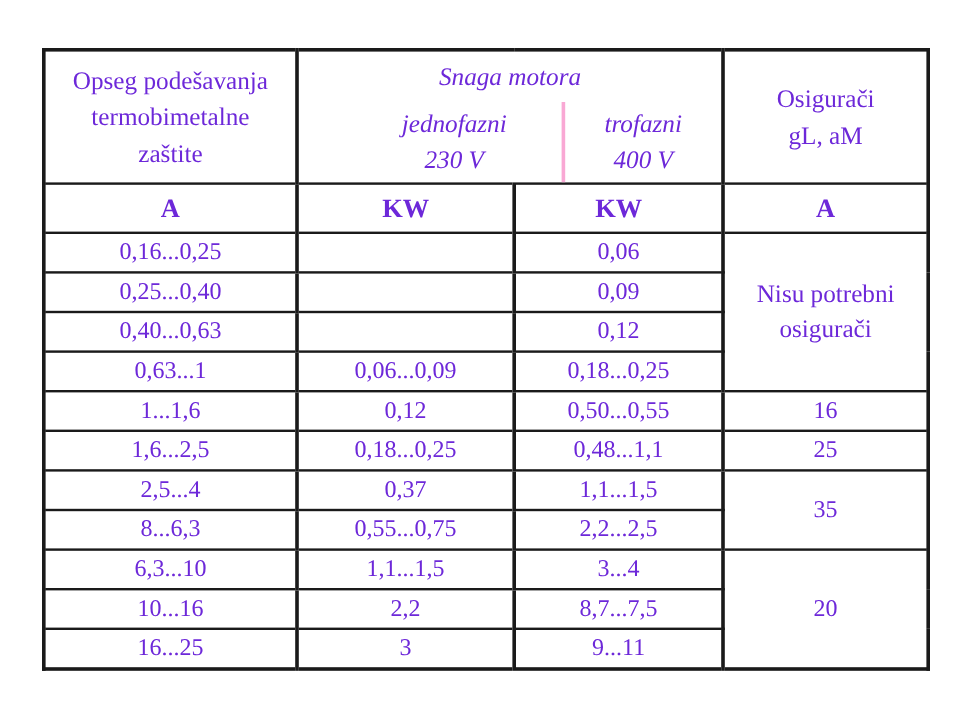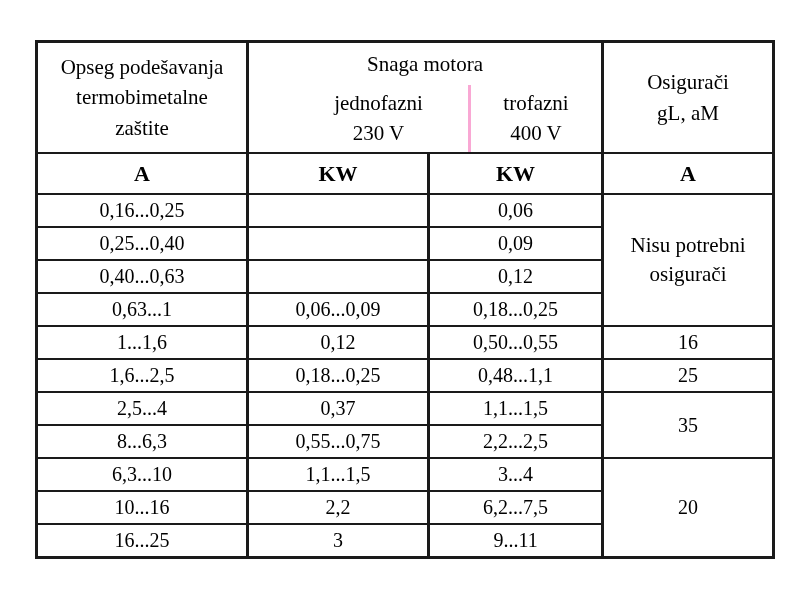--- a/index.html
+++ b/index.html
@@ -6,21 +6,21 @@
     margin: 0;
     padding: 0;
     background: #ffffff;
   }
   .page {
     position: relative;
     width: 784px;
     height: 600px;
     background: #ffffff;
     font-family: "Liberation Serif", "DejaVu Serif", serif;
-    color: #000000;
+    color: #6d28d9;
     overflow: hidden;
   }
   table.data-table {
     position: absolute;
     left: 35px;
     top: 40px;
     width: 737px;
     border-collapse: collapse;
     table-layout: fixed;
     background: #ffffff;
@@ -32,21 +32,21 @@
     vertical-align: middle;
     padding: 0 4px;
     font-weight: normal;
     font-size: 20px;
     line-height: 1.45;
     overflow: hidden;
   }
   
   .col-j, .col-t, .col-f { border-left-width: 3px; }
 
-  th.group-header { padding: 0; }
+  th.group-header { padding: 0; font-style: italic; }
   .hdr-text { font-size: 21px; }
   .snaga-title {
     height: 42px;
     display: flex;
     align-items: center;
     justify-content: center;
     font-size: 21px;
   }
   .snaga-sub {
     display: flex;
@@ -165,21 +165,21 @@
     </tr>
     <tr class="data-row">
       <td class="col-a">6,3...10</td>
       <td class="col-j">1,1...1,5</td>
       <td class="col-t">3...4</td>
       <td class="col-f" rowspan="3">20</td>
     </tr>
     <tr class="data-row">
       <td class="col-a">10...16</td>
       <td class="col-j">2,2</td>
-      <td class="col-t">6,2...7,5</td>
+      <td class="col-t">8,7...7,5</td>
     </tr>
     <tr class="data-row">
       <td class="col-a">16...25</td>
       <td class="col-j">3</td>
       <td class="col-t">9...11</td>
     </tr>
   </tbody>
     </table>
 </div>
 

